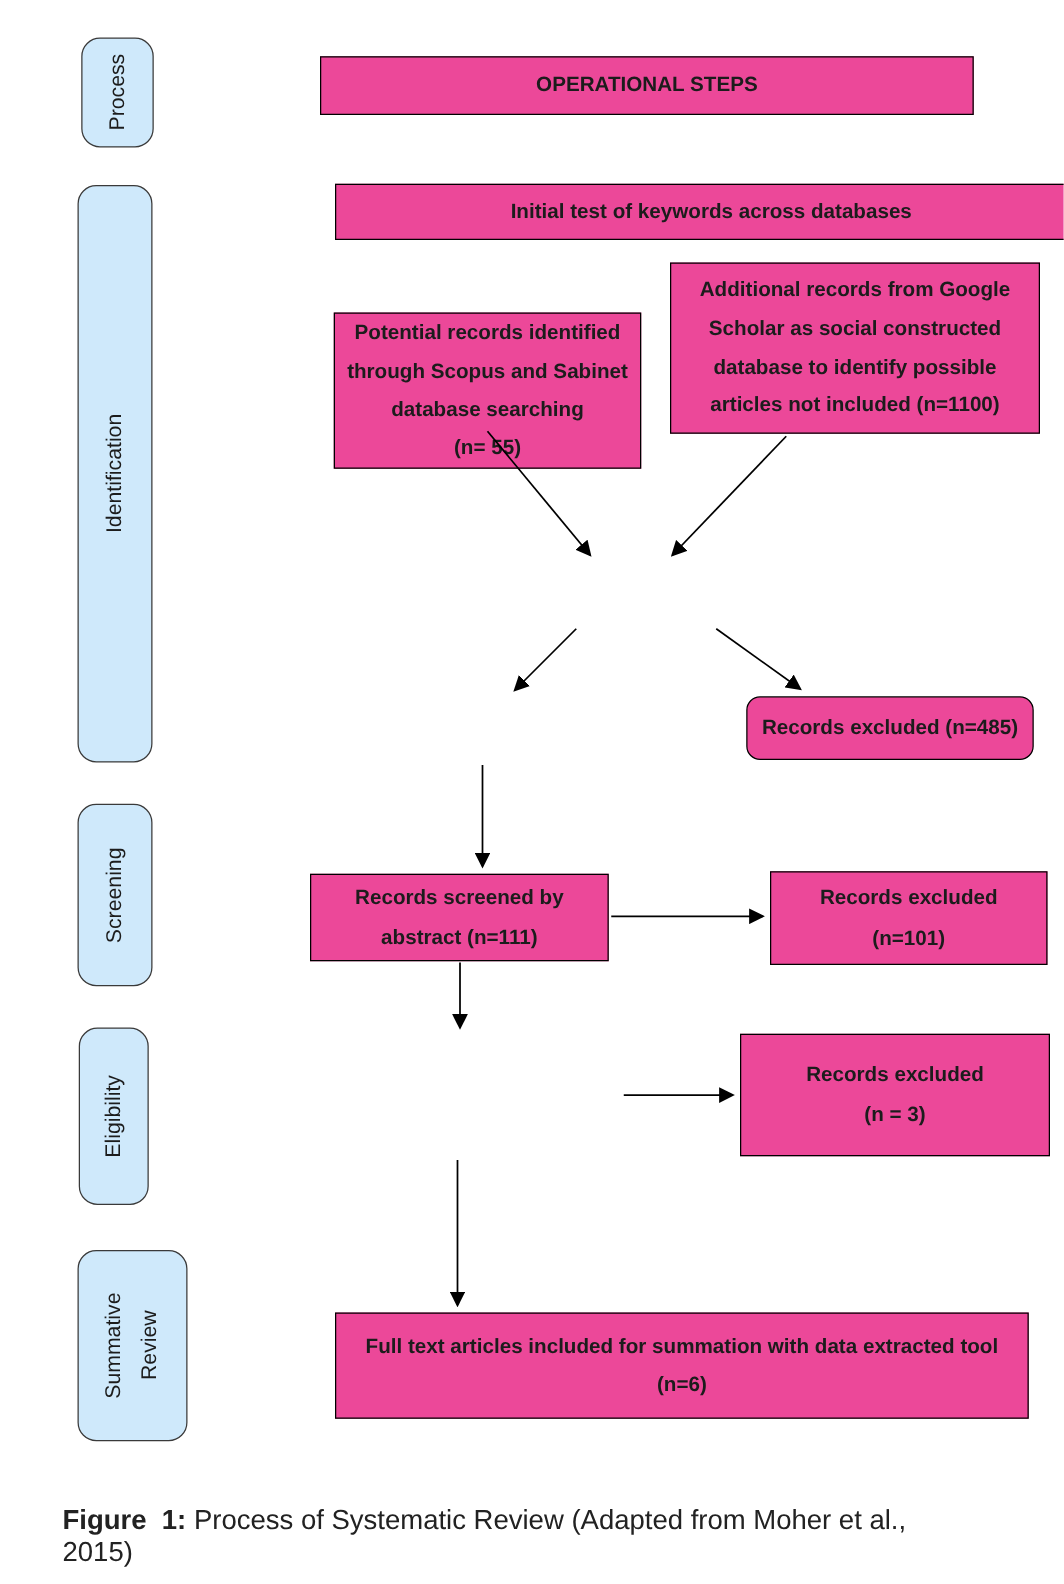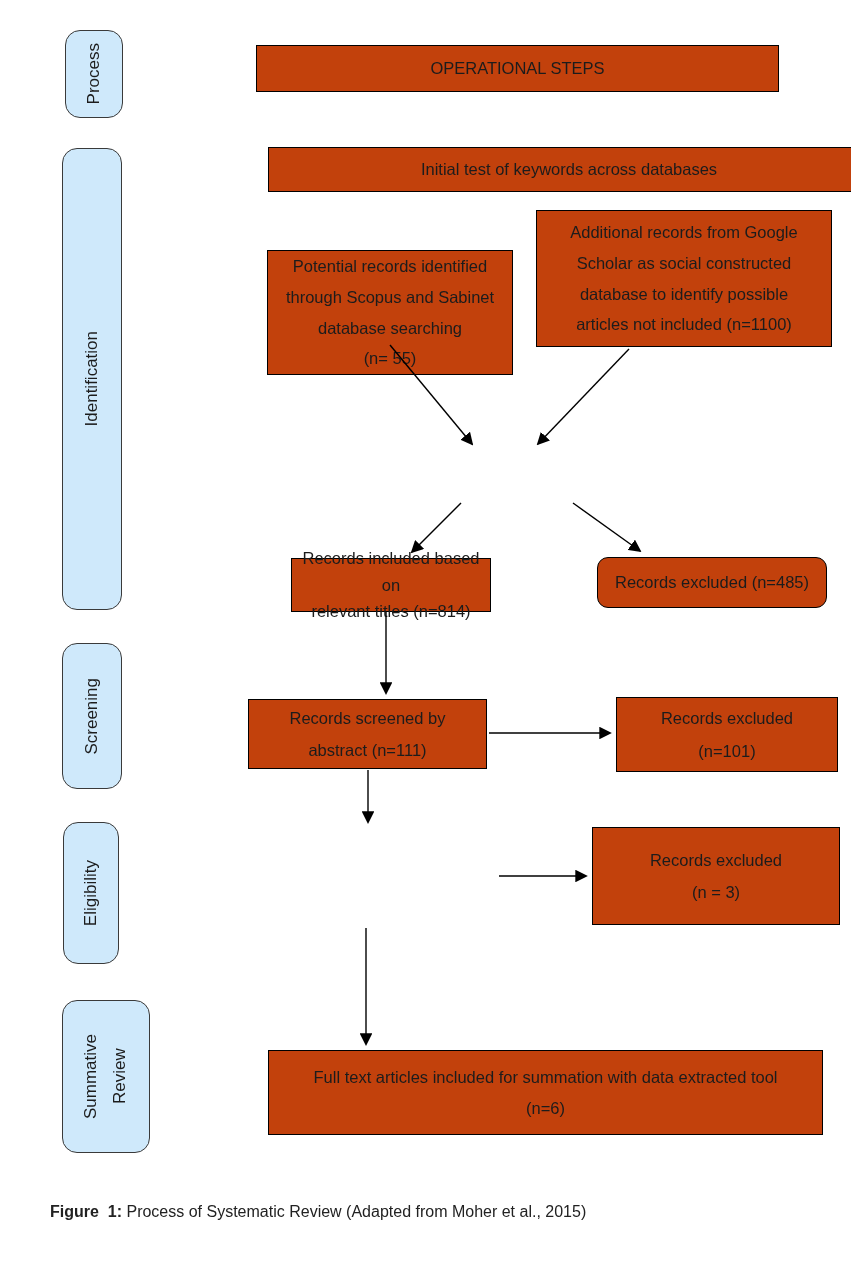--- a/index.html
+++ b/index.html
@@ -25,29 +25,30 @@
     transform:rotate(180deg);
     font-size:17px;
     line-height:1.7;
     text-align:center;
     white-space:pre-line;
     color:#1c1c1c;
   }
   
   .fbox{
     position:absolute;
-    background:#c2410c;
+    background:#ec4899;
     border:1.4px solid #000000;
     box-sizing:border-box;
     display:flex;align-items:center;justify-content:center;
     text-align:center;
     font-size:16.5px;
     line-height:1.85;
     white-space:pre-line;
     padding:2px 6px;
+    font-weight:bold;
   }
   .lh-tight{line-height:1.6;}
   .lh-wide{line-height:1.95;}
   
   #stage-process{left:65px;top:30px;width:58px;height:88px;}
   #stage-identification{left:62px;top:148px;width:60px;height:462px;}
   #stage-screening{left:62px;top:643px;width:60px;height:146px;}
   #stage-eligibility{left:63px;top:822px;width:56px;height:142px;}
   #stage-summative{left:62px;top:1000px;width:88px;height:153px;}
 
@@ -62,21 +63,21 @@
   #box-excluded101{left:616px;top:697px;width:222px;height:75px;}
   #box-fulltext{left:245px;top:828px;width:252px;height:99px;}
   #box-excluded3{left:592px;top:827px;width:248px;height:98px;}
   #box-final{left:268px;top:1050px;width:555px;height:85px;}
 
   .arrows{position:absolute;left:0;top:0;width:851px;height:1267px;pointer-events:none;}
   .arrows line{stroke:#000;stroke-width:1.4;}
 
   .caption{
     position:absolute;left:50px;top:1203px;width:720px;
-    font-size:16px;color:#222;
+    font-size:22px;color:#222;
   }
   .cap-b{font-weight:bold;white-space:pre;}
 </style>
 </head>
 <body>
 
 <div class="page">
 
   <div class="stage" id="stage-process">
     <span class="vtext">Process</span>
@@ -98,22 +99,20 @@
   <div class="fbox" id="box-operational">OPERATIONAL STEPS</div>
   <div class="fbox" id="box-initial">Initial test of keywords across databases</div>
   <div class="fbox" id="box-potential">Potential records identified
 through Scopus and Sabinet
 database searching
 (n= 55)</div>
   <div class="fbox" id="box-additional">Additional records from Google
 Scholar as social constructed
 database to identify possible
 articles not included (n=1100)</div>
-  <div class="fbox lh-tight" id="box-included">Records included based on
-relevant titles (n=814)</div>
   <div class="fbox" id="box-excluded485">Records excluded (n=485)</div>
   <div class="fbox lh-wide" id="box-screened">Records screened by
 abstract (n=111)</div>
   <div class="fbox lh-wide" id="box-excluded101">Records excluded
 (n=101)</div>
   <div class="fbox lh-wide" id="box-excluded3">Records excluded
 (n = 3)</div>
   <div class="fbox" id="box-final">Full text articles included for summation with data extracted tool
 (n=6)</div>
 

